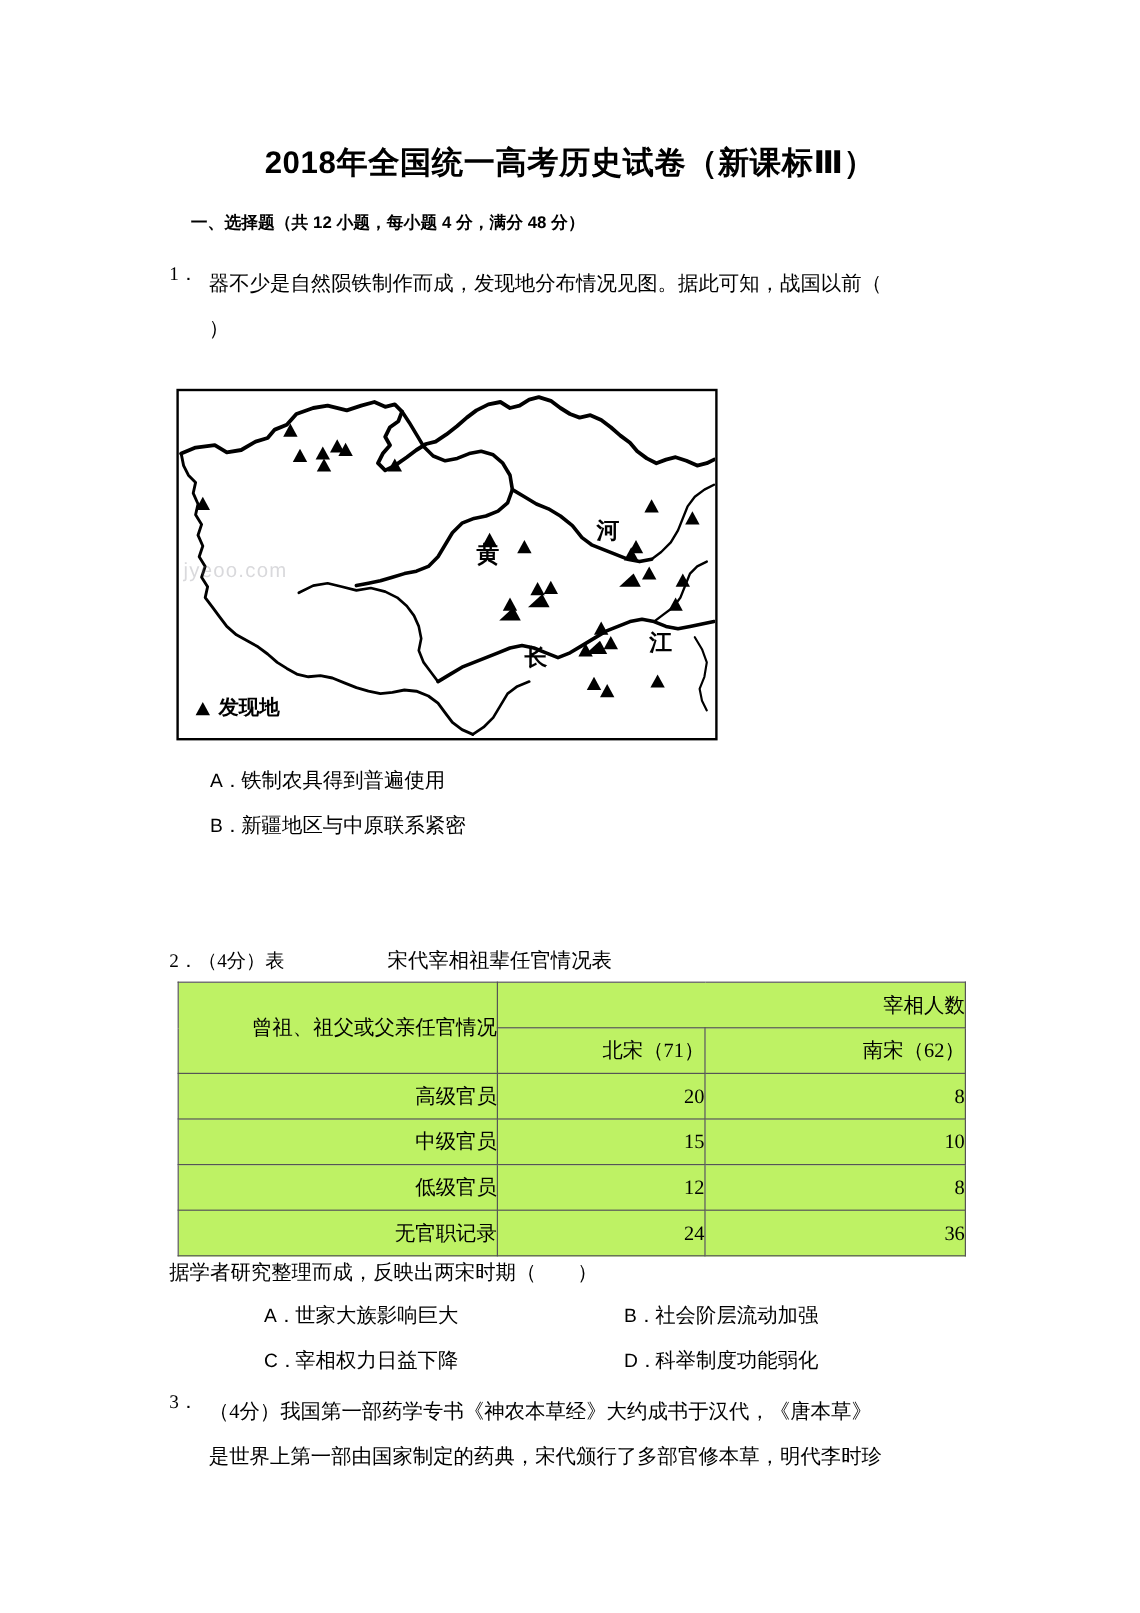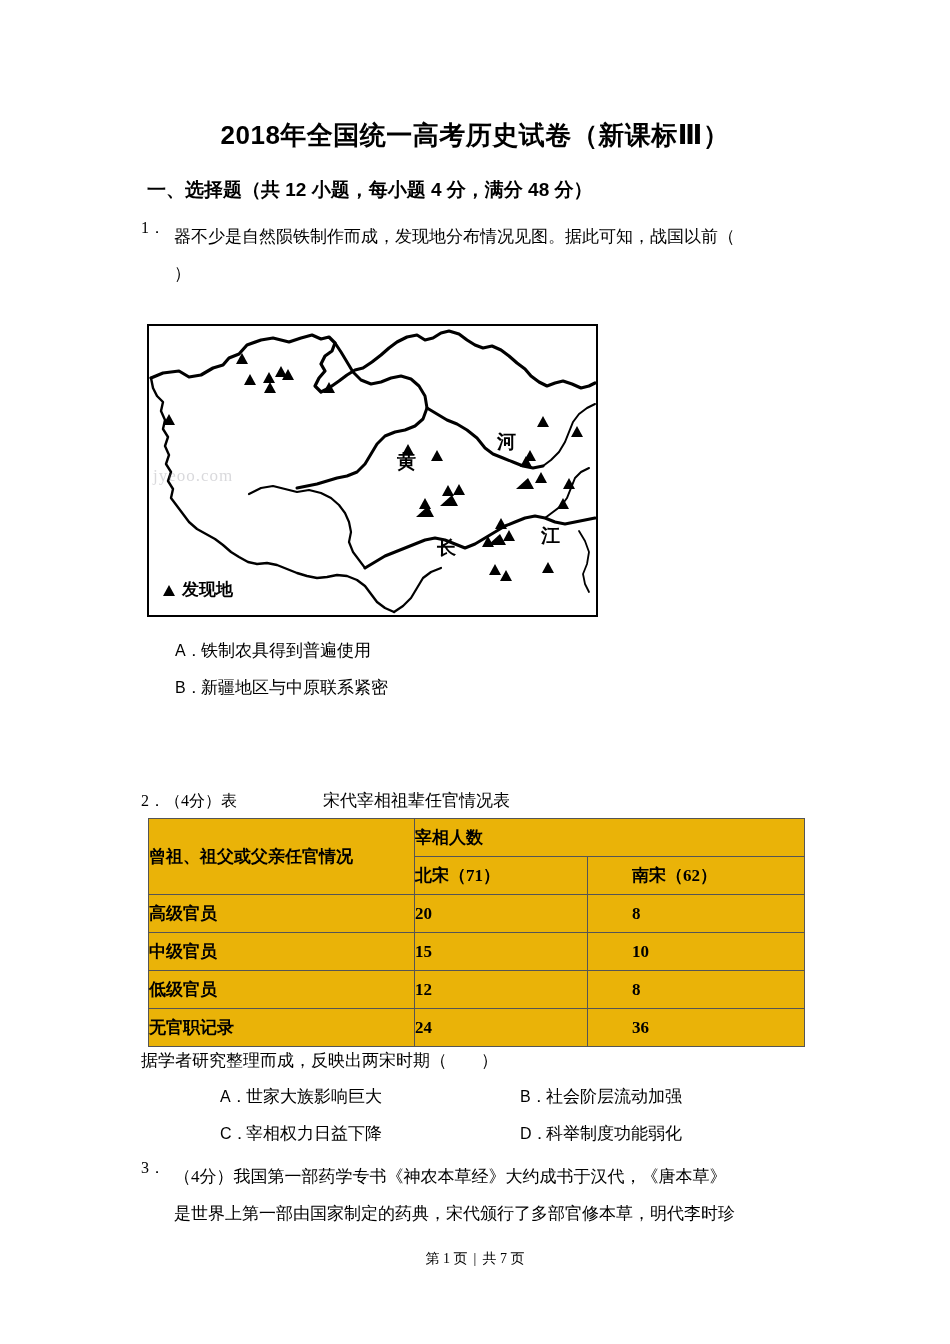--- a/index.html
+++ b/index.html
@@ -34,23 +34,23 @@
     text-align: center;
     font-size: 26px;
     font-weight: bold;
     letter-spacing: 0.5px;
     font-family: "Liberation Sans", "DejaVu Sans", sans-serif;
   }
 
   
   .section-head {
     position: absolute;
-    left: 147px;
+    left: 159px;
     top: 177px;
-    font-size: 19px;
+    font-size: 14px;
     font-weight: bold;
     font-family: "Liberation Sans", "DejaVu Sans", sans-serif;
   }
 
   
   .q-block { position: absolute; }
 
   .q-num {
     position: absolute;
     left: 0;
@@ -98,21 +98,21 @@
     background: #fff;
     overflow: hidden;
   }
   .map-figure svg { display: block; }
   .map-watermark {
     position: absolute;
     left: 4px;
     top: 140px;
     font-size: 17px;
     color: rgba(120,120,130,0.28);
-    font-family: Liberation Serif, serif;
+    font-family: Liberation Sans, sans-serif;
     letter-spacing: 1px;
     pointer-events: none;
   }
   .map-legend {
     position: absolute;
     left: 14px;
     bottom: 14px;
     font-size: 17px;
     font-weight: bold;
     font-family: "Liberation Sans", "DejaVu Sans", sans-serif;
@@ -143,25 +143,25 @@
   table.data-table {
     position: absolute;
     left: 148px;
     top: 818px;
     width: 657px;
     border-collapse: collapse;
     font-size: 17px;
   }
   table.data-table td, table.data-table th {
     border: 1px solid #555;
-    text-align: left;
-    font-weight: bold;
+    text-align: right;
+    font-weight: normal;
     padding: 0;
     height: 37px;
-    background: #eab308;
+    background: #bef264;
   }
   table.data-table td.col-label { width: 288px; }
   table.data-table td.col-n     { width: 184px; }
   table.data-table td.col-s     { width: 184px; padding-left: 44px; }
 
   
   .footer {
     position: absolute;
     left: 0;
     top: 1250px;
@@ -344,17 +344,14 @@
   </div>
 
   <div class="q-block" style="left:141px; top:1158px; width:700px;">
     <div class="q-num">3．</div>
     <div class="q-body">
       <div class="q-line">（4分）我国第一部药学专书《神农本草经》大约成书于汉代，《唐本草》</div>
       <div class="q-line">是世界上第一部由国家制定的药典，宋代颁行了多部官修本草，明代李时珍</div>
     </div>
   </div>
 
-  <div class="footer">
-    <span>第 1 页</span><span class="sep">|</span><span>共 7 页</span>
-  </div>
 
 </div>
 
 </body></html>

